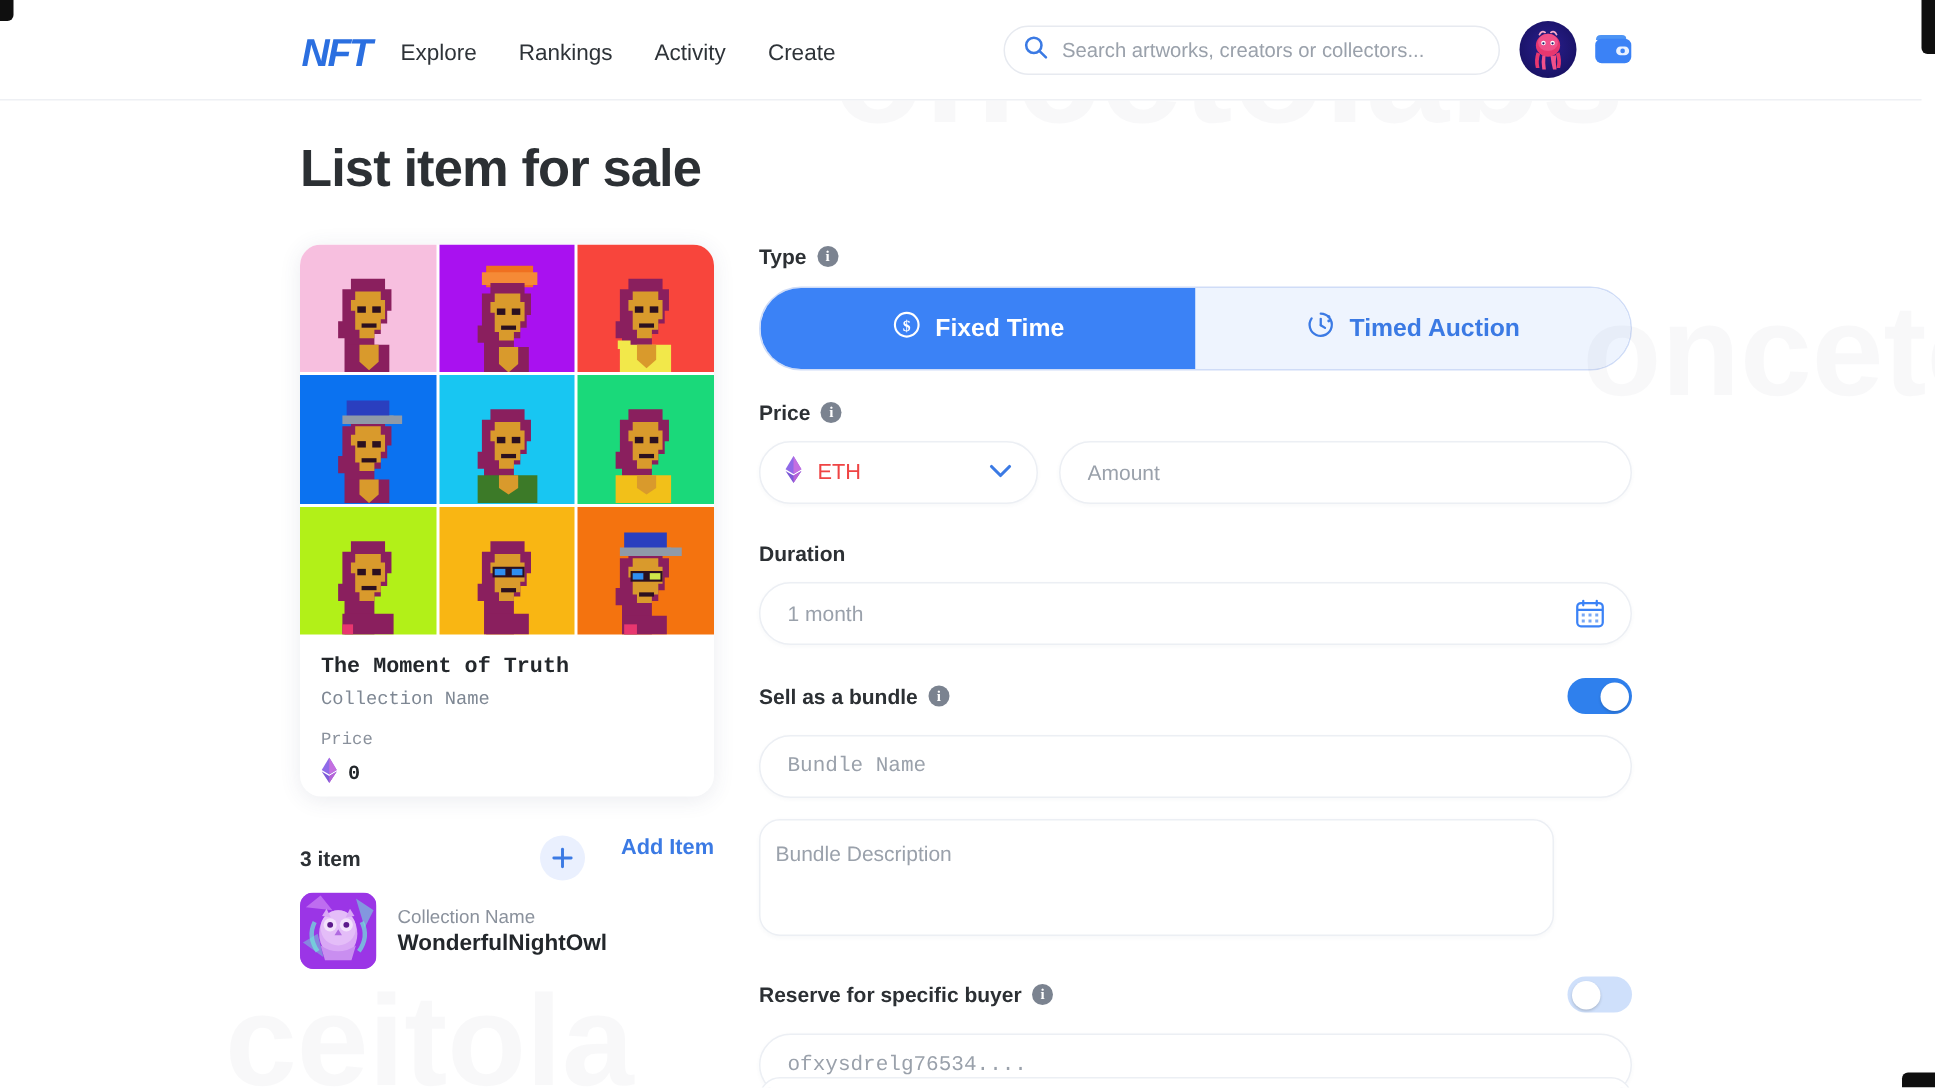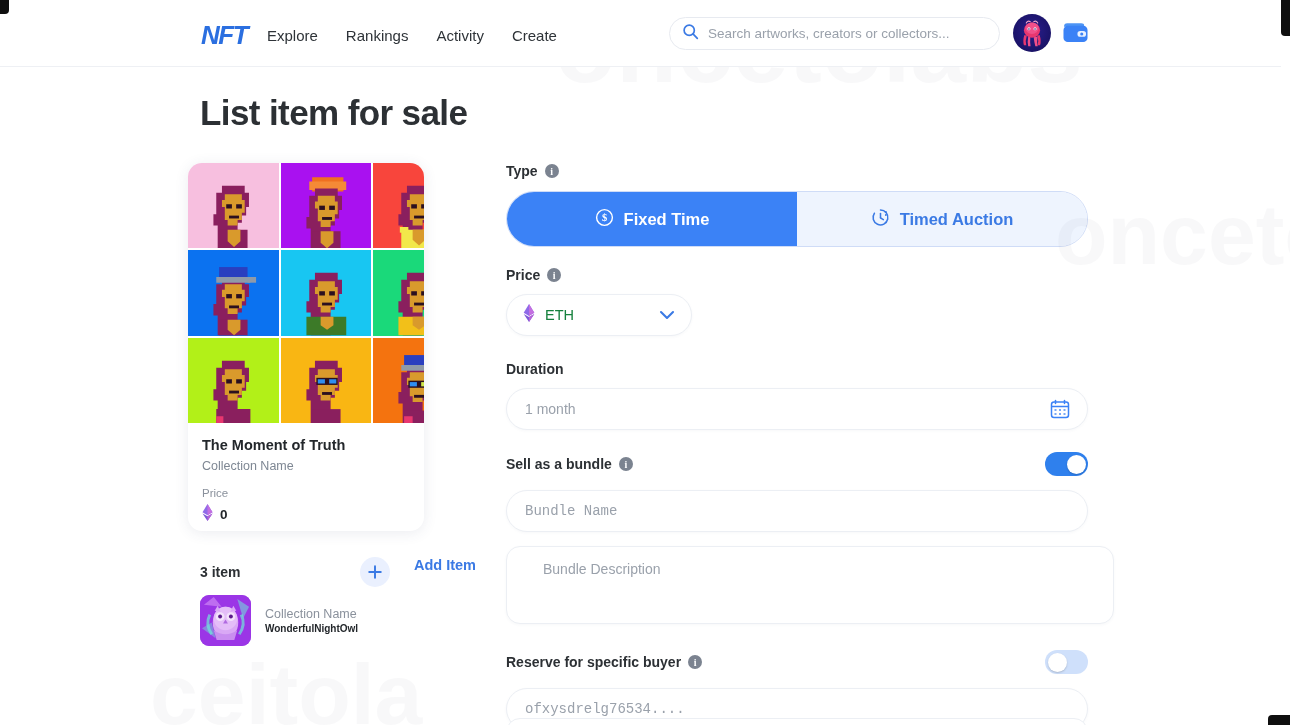--- a/index.html
+++ b/index.html
@@ -56,25 +56,26 @@
 
   
   .page-title {
     position: absolute; left: 200px; top: 93px;
     font-size: 35px; font-weight: 800; color: #2c3034;
     letter-spacing: -0.6px;
   }
 
   
   .nft-card {
-    position: absolute; left: 188px; top: 163px;
-    width: 236px; height: 368px;
+    position: absolute; left: 200px; top: 163px;
+    width: 276px; height: 368px;
     background: #fff; border-radius: 14px;
     box-shadow: 0 2px 14px rgba(60,70,110,0.10);
     overflow: hidden;
+    font-family: Liberation Mono, monospace;
   }
   .nft-grid {
     width: 276px; height: 260px;
     display: grid; grid-template-columns: repeat(3, 1fr); grid-template-rows: repeat(3, 1fr);
     gap: 2px; padding: 0;
   }
   .nft-cell { position: relative; overflow: hidden; }
   .nft-cell svg { position: absolute; inset: 0; width: 100%; height: 100%; display: block; }
 
   .nft-info { padding: 14px 14px 0 14px; }
@@ -99,21 +100,21 @@
 
   .item-row {
     position: absolute; left: 200px; top: 595px;
     display: flex; align-items: center; gap: 14px;
   }
   .item-thumb {
     width: 51px; height: 51px; border-radius: 9px; overflow: hidden; position: relative;
   }
   .item-thumb svg { width: 100%; height: 100%; display: block; }
   .item-coll { font-size: 12.5px; color: #8a919c; }
-  .item-name { font-size: 10px; font-weight: 700; color: #23272b; margin-top: 2px; }
+  .item-name { font-size: 15px; font-weight: 700; color: #23272b; margin-top: 2px; }
 
   
   .form { position: absolute; left: 506px; top: 163px; width: 582px; }
   .field-label {
     display: flex; align-items: center; gap: 7px;
     font-size: 14px; font-weight: 700; color: #2c3034;
   }
   .info-icon {
     width: 14px; height: 14px; border-radius: 50%;
     background: #7b8390; color: #fff; font-size: 10px; font-weight: 700;
@@ -135,21 +136,21 @@
   .type-btn.inactive { background: #eef4fe; color: #3b7ae4; }
 
   
   .price-block { margin-top: 20px; }
   .price-row { margin-top: 11px; display: flex; gap: 14px; }
   .eth-select {
     width: 186px; height: 42px; border: 1px solid #eceff4; border-radius: 21px;
     background: #fff; display: flex; align-items: center; padding: 0 16px;
     cursor: pointer; box-shadow: 0 1px 3px rgba(60,70,110,0.04);
   }
-  .eth-label { font-size: 14.5px; color: #15803d; margin-left: 10px; flex: 1; }
+  .eth-label { font-size: 14.5px; color: #ef4444; margin-left: 10px; flex: 1; }
   .amount-input {
     flex: 1; height: 42px; border: 1px solid #eceff4; border-radius: 21px;
     background: #fff; padding: 0 18px; font-size: 14px; color: #2c3034;
     box-shadow: 0 1px 3px rgba(60,70,110,0.04); outline: none;
     font-family: "Liberation Sans", sans-serif;
   }
   .amount-input::placeholder, .txt-input::placeholder, .txt-area::placeholder { color: #9aa1ab; }
 
   
   .dur-block { margin-top: 25px; }
@@ -173,23 +174,23 @@
   .toggle.on { background: #2f80ed; }
   .toggle.off { background: #cfe0fb; }
   .toggle .knob {
     position: absolute; top: 2.5px; width: 19px; height: 19px; border-radius: 50%;
     background: #fff; box-shadow: 0 1px 2px rgba(0,0,0,0.18);
   }
   .toggle.on .knob { right: 2.5px; }
   .toggle.off .knob { left: 2.5px; }
 
   .txt-area {
-    margin-top: 14px; width: 608px; height: 78px;
+    margin-top: 14px; width: 530px; height: 78px;
     border: 1px solid #eceff4; border-radius: 14px; background: #fff;
-    padding: 14px 36px; font-size: 14px; color: #2c3034; resize: none;
+    padding: 14px 10px; font-size: 14px; color: #2c3034; resize: none;
     box-shadow: 0 1px 3px rgba(60,70,110,0.04); outline: none;
     font-family: "Liberation Sans", sans-serif;
   }
   .mt14 { margin-top: 14px; font-family: Liberation Mono, monospace; }
   .bottom-stub {
     position: absolute; left: 506px; top: 718px; width: 582px; height: 20px;
     border: 1px solid #eceff4; border-top-left-radius: 14px; border-top-right-radius: 14px;
     background: #fff;
   }
 
@@ -488,20 +489,21 @@
             <path d="M6 13.8 L11.6 10.5 L6 19 Z" fill="#b763d8"></path>
           </svg>
         </span>
         <span class="eth-label">ETH</span>
         <span>
           <svg width="16" height="10" viewBox="0 0 16 10">
             <polyline points="2,2 8,8 14,2" stroke="#3b7ae4" stroke-width="2.1" fill="none" stroke-linecap="round" stroke-linejoin="round"></polyline>
           </svg>
         </span>
       </div>
+      <input class="amount-input" type="text" placeholder="Amount" style="">
     </div>
   </div>
 
   
   <div class="dur-block">
     <div class="field-label">
       <span>Duration</span>
     </div>
     <div class="dur-wrap">
       <input class="txt-input" type="text" placeholder="1 month" style="">

